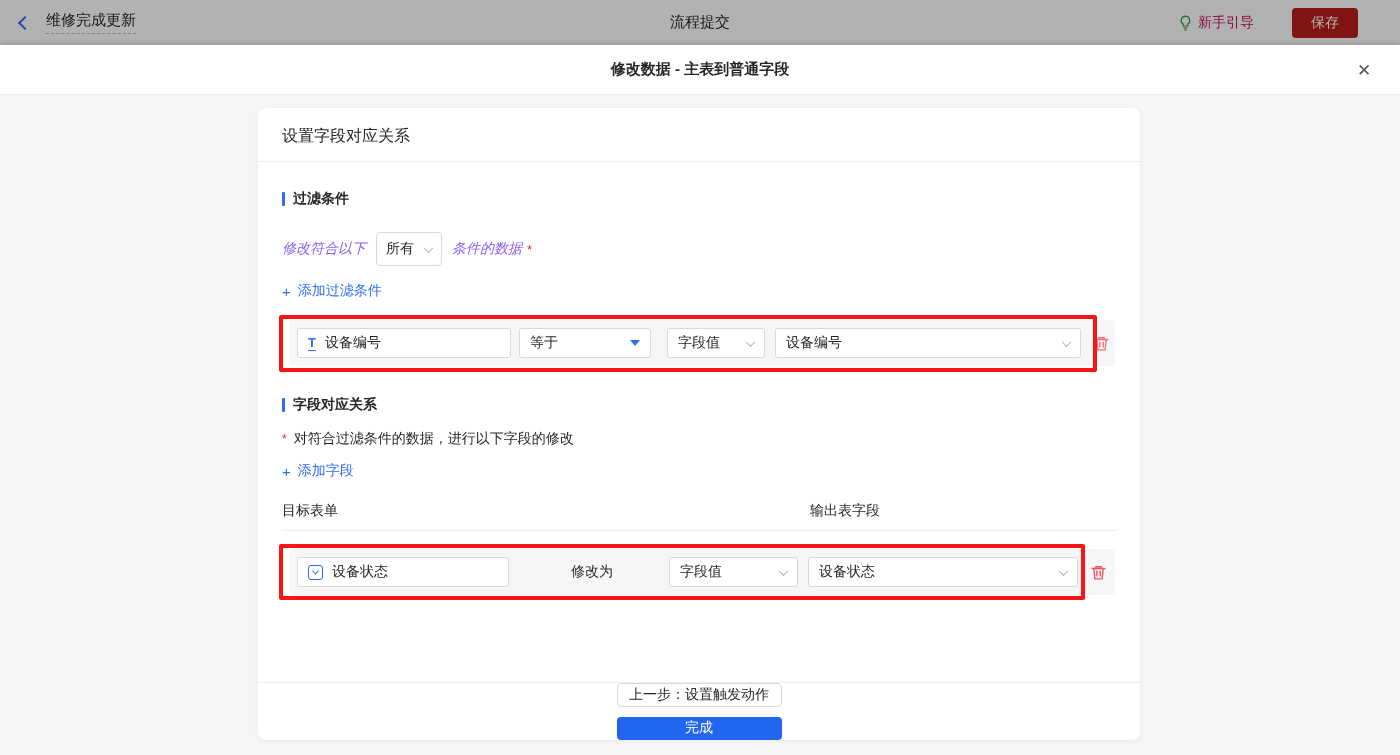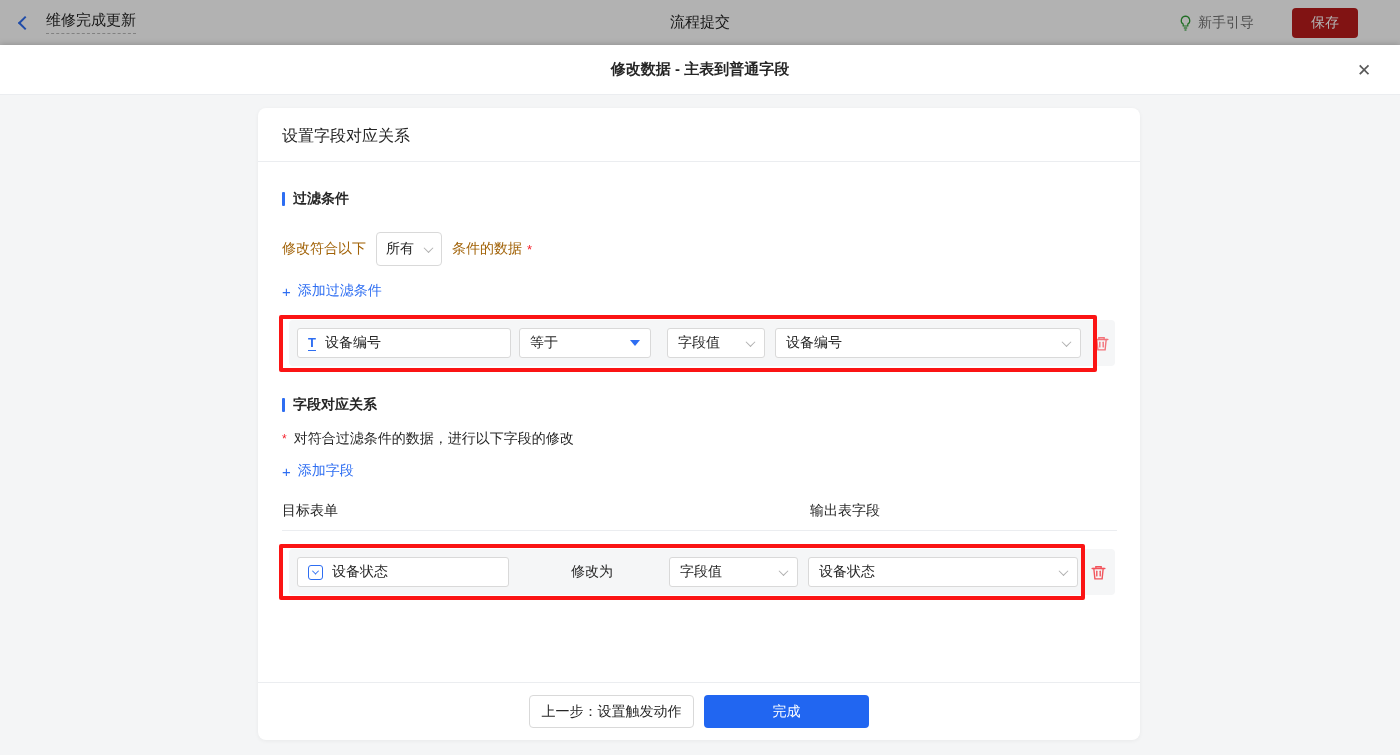--- a/index.html
+++ b/index.html
@@ -23,21 +23,21 @@
     display: inline-block; width: 10px; height: 10px;
     border-left: 2px solid #2e6ef2; border-bottom: 2px solid #2e6ef2;
     transform: rotate(45deg);
   }
   .flow-title { font-size: 15px; color: #262626; padding-bottom: 3px; border-bottom: 1px dashed #b9b9b9; }
   .topbar-center {
     position: absolute; left: 0; right: 0; text-align: center;
     font-size: 15px; color: #262626; pointer-events: none;
   }
   .topbar-right { margin-left: auto; display: flex; align-items: center; gap: 38px; z-index: 1; }
-  .guide-link { display: flex; align-items: center; gap: 5px; color: #737373; cursor: pointer; }
+  .guide-link { display: flex; align-items: center; gap: 5px; color: #be185d; cursor: pointer; }
   .save-btn {
     width: 66px; height: 30px; background: #b91c1c; color: #fff; border: none;
     border-radius: 4px; font-size: 14px; display: flex; align-items: center; justify-content: center;
     cursor: pointer; font-family: inherit;
   }
 
   
   .modal { position: absolute; top: 45px; left: 0; right: 0; bottom: 0; background: #f4f5f6; z-index: 2; box-shadow: 0 -1px 6px rgba(0,0,0,.18); }
   .modal-header {
     height: 50px; background: #fff; border-bottom: 1px solid #ebedf0;
@@ -58,21 +58,21 @@
   .card-header {
     padding: 18px 24px 14px; font-size: 16px; color: #262626;
     border-bottom: 1px solid #ebedf0;
   }
   .card-body { padding: 0 23px 0 24px; position: relative; }
 
   .section-title { margin-top: 28px; display: flex; align-items: center; font-weight: bold; font-size: 14px; color: #262626; }
   .section-bar { width: 3px; height: 14px; background: #2e6ef2; margin-right: 8px; border-radius: 1px; }
 
   .condition-line { margin-top: 24px; display: flex; align-items: center; }
-  .condition-line .txt { color: #a16207; }
+  .condition-line .txt { color: #8b5cf6; font-style: italic; }
   .mini-select {
     margin: 0 10px; height: 34px; min-width: 66px; padding: 0 9px;
     border: 1px solid #d9d9d9; border-radius: 4px; background: #fff;
     display: flex; align-items: center; gap: 8px; cursor: pointer;
   }
   .asterisk { color: #f5222d; margin-left: 5px; font-size: 13px; }
   .asterisk-pre { color: #f5222d; margin-right: 7px; font-size: 12px; }
 
   .add-link { margin-top: 16px; display: inline-flex; align-items: center; gap: 7px; color: #2e6ef2; cursor: pointer; }
   .plus-icon { font-size: 15px; color: #2e6ef2; }
@@ -132,21 +132,21 @@
   .w-vt1    { width: 98px;  margin-left: 16px; }
   .w-vf1    { width: 306px; margin-left: 10px; }
   .w-field2 { width: 212px; margin-left: 8px; }
   .w-vt2    { width: 129px; margin-left: 56px; }
   .w-vf2    { width: 270px; margin-left: 10px; }
   .trash-gap { margin-left: 12px; }
 
   
   .card-footer {
     position: absolute; bottom: 0; left: 0; right: 0; height: 58px;
-    border-top: 1px solid #ebedf0; display: flex; align-items: center; justify-content: center; gap: 10px;
+    border-top: 1px solid #ebedf0; display: flex; align-items: center; justify-content: center; gap: 10px; flex-direction: column;
   }
   .btn {
     height: 33px; width: 165px; border-radius: 4px; font-size: 14px; font-family: inherit;
     display: flex; align-items: center; justify-content: center; cursor: pointer;
   }
   .btn-outline { background: #fff; border: 1px solid #d9d9d9; color: #262626; }
   .btn-primary { background: #2166f1; border: none; color: #fff; }
 </style>
 </head>
 <body>

